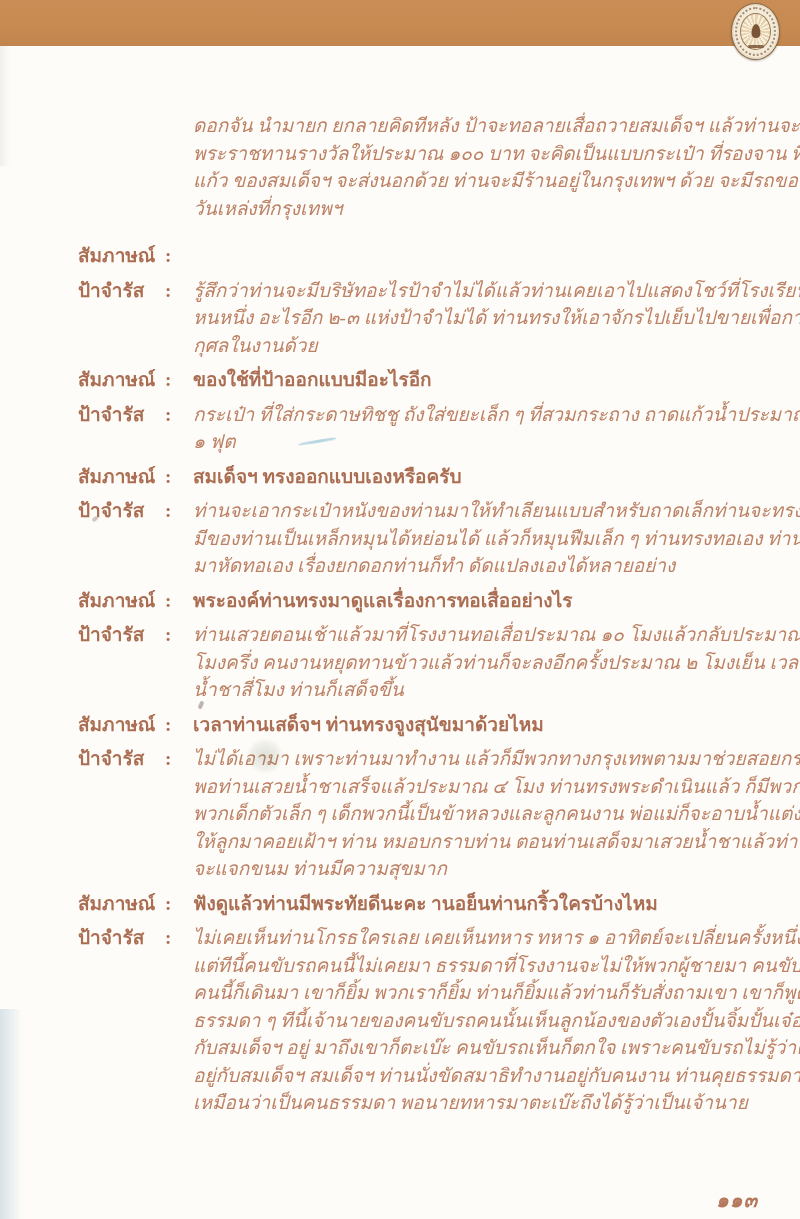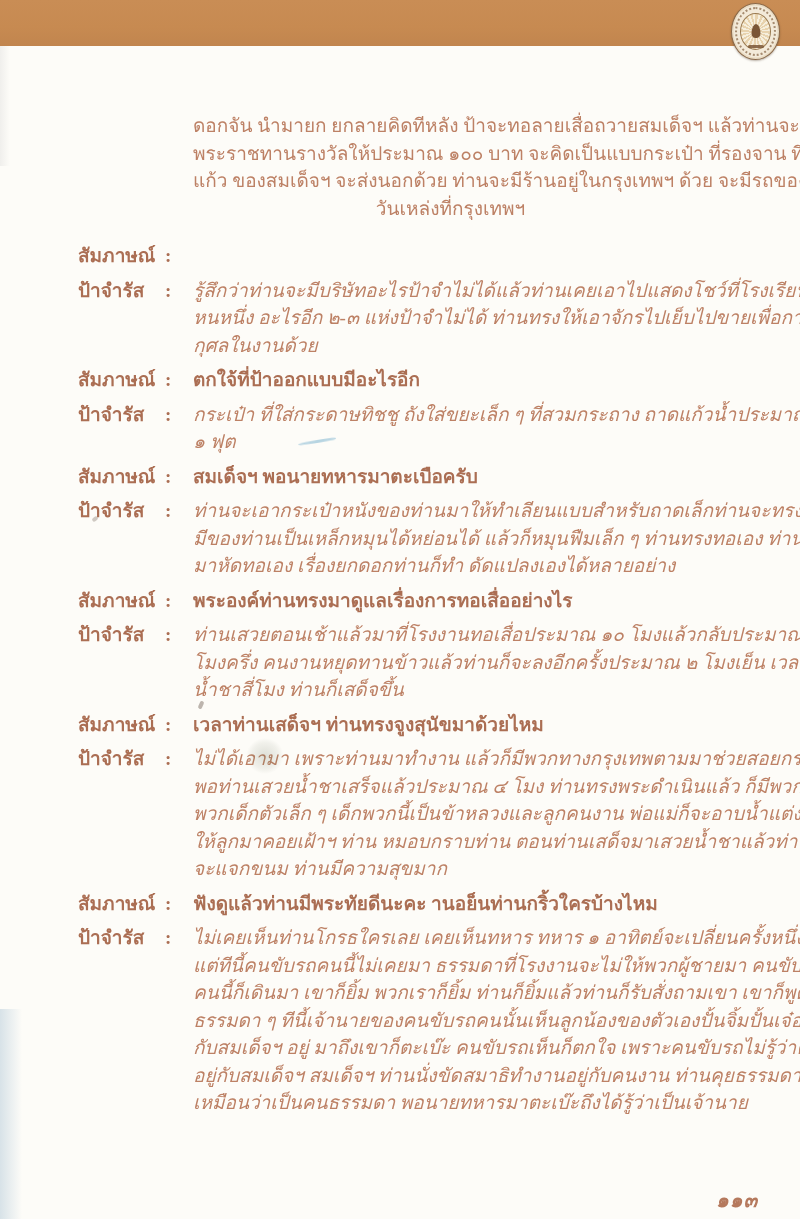--- a/index.html
+++ b/index.html
@@ -52,22 +52,22 @@
 
   
   .content{
     position:absolute;left:78px;top:112px;width:630px;
     font-size:19px;line-height:27.5px;
     color:#bb7f64;
   }
   .continuation{
     padding-left:115px;
     margin-bottom:20px;
+    font-style:italic;
     color:#bd8165;
-    text-align:center;
   }
   .row{
     display:grid;
     grid-template-columns:87px 28px 1fr;
     margin-bottom:7px;
   }
   .row .speaker{
     font-style:normal;font-weight:600;color:#ab6e53;
   }
   .row .colon{
@@ -146,36 +146,36 @@
     <div class="text">
             <div class="tline">รู้สึกว่าท่านจะมีบริษัทอะไรป้าจำไม่ได้แล้วท่านเคยเอาไปแสดงโชว์ที่โรงเรียนตาบอด</div>
             <div class="tline">หนหนึ่ง อะไรอีก ๒-๓ แห่งป้าจำไม่ได้ ท่านทรงให้เอาจักรไปเย็บไปขายเพื่อการ</div>
             <div class="tline">กุศลในงานด้วย</div>
           </div>
   </div>
         <div class="row question">
     <span class="speaker">สัมภาษณ์</span>
     <span class="colon">:</span>
     <div class="text">
-            <div class="tline">ตกใจ้ที่ป้าออกแบบมีอะไรอีก</div>
+            <div class="tline">ของใช้ที่ป้าออกแบบมีอะไรอีก</div>
           </div>
   </div>
         <div class="row answer">
     <span class="speaker">ป้าจำรัส</span>
     <span class="colon">:</span>
     <div class="text">
             <div class="tline">กระเป๋า ที่ใส่กระดาษทิชชู ถังใส่ขยะเล็ก ๆ  ที่สวมกระถาง  ถาดแก้วน้ำประมาณ</div>
             <div class="tline">๑ ฟุต</div>
           </div>
   </div>
         <div class="row question">
     <span class="speaker">สัมภาษณ์</span>
     <span class="colon">:</span>
     <div class="text">
-            <div class="tline">สมเด็จฯ พอนายทหารมาตะเบือครับ</div>
+            <div class="tline">สมเด็จฯ ทรงออกแบบเองหรือครับ</div>
           </div>
   </div>
         <div class="row answer">
     <span class="speaker">ป้าจำรัส</span>
     <span class="colon">:</span>
     <div class="text">
             <div class="tline">ท่านจะเอากระเป๋าหนังของท่านมาให้ทำเลียนแบบสำหรับถาดเล็กท่านจะทรงทอเอง</div>
             <div class="tline">มีของท่านเป็นเหล็กหมุนได้หย่อนได้ แล้วก็หมุนฟืมเล็ก ๆ ท่านทรงทอเอง ท่าน</div>
             <div class="tline">มาหัดทอเอง เรื่องยกดอกท่านก็ทำ ดัดแปลงเองได้หลายอย่าง</div>
           </div>

